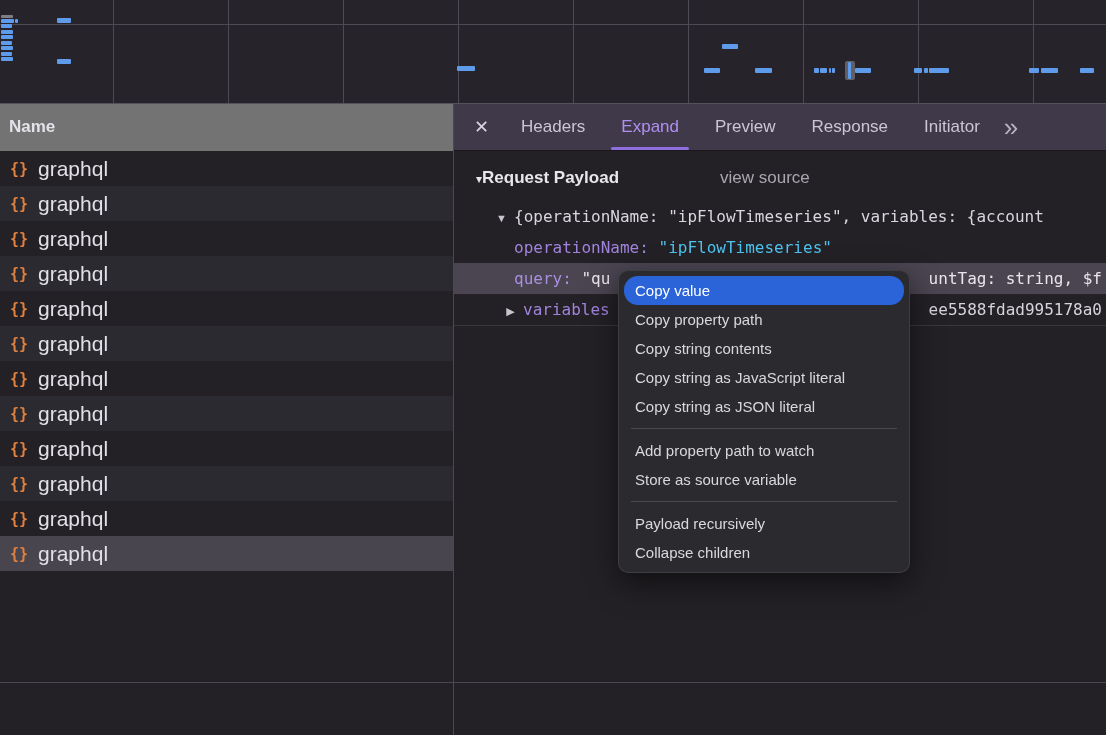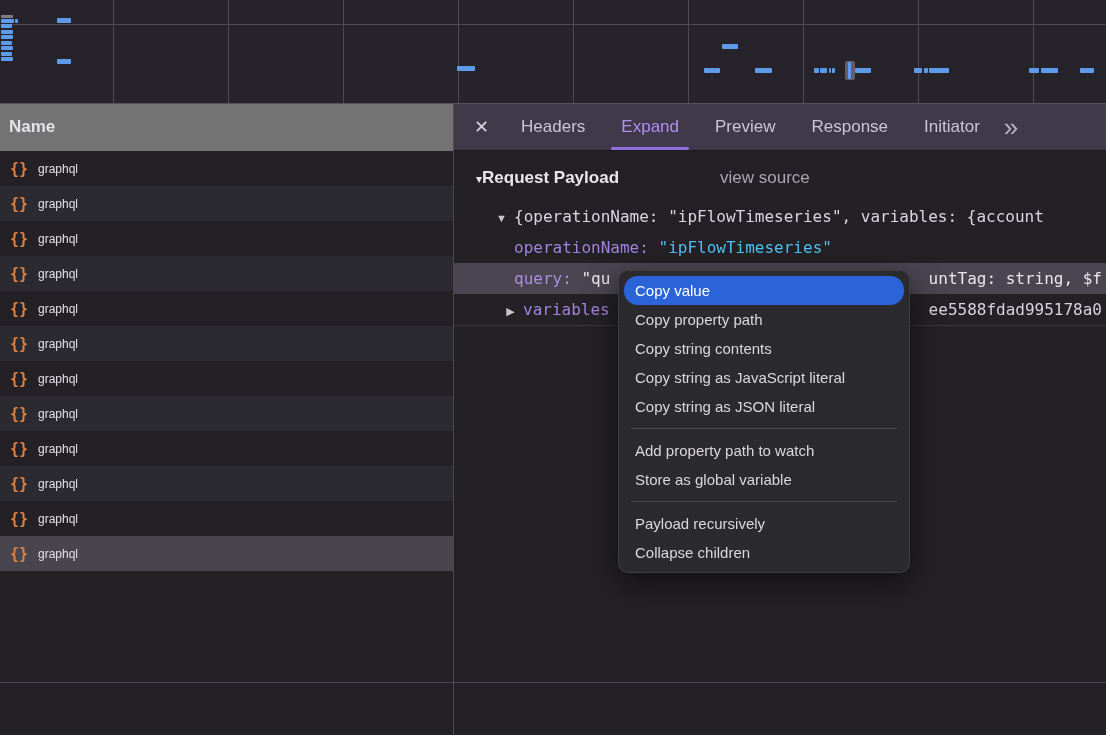--- a/index.html
+++ b/index.html
@@ -22,21 +22,21 @@
 
   
   .left-panel{position:absolute;left:0;top:0;width:453px;height:100%;background:#242126;}
   .name-header{height:46px;line-height:46px;background:#737373;border-bottom:1px solid #737373;
                color:#e4e2e8;font-size:17px;font-weight:600;padding-left:9px;}
   .req-row{height:35px;display:flex;align-items:center;background:#242126;cursor:default;}
   .req-row:nth-child(even){background:#2c2a31;}
   .req-row.selected{background:#49454e;}
   .json-icon{color:#e0813f;font-family:"DejaVu Sans Mono",monospace;font-weight:bold;font-size:15px;
              width:28px;text-align:left;padding-left:10px;}
-  .req-name{color:#e2e0e6;font-size:12px;}
+  .req-name{color:#e2e0e6;font-size:21px;}
 
   
   .right-panel{position:absolute;left:454px;top:0;right:0;height:100%;background:#242126;overflow:hidden;}
   .tabbar{height:46px;background:#3f3949;border-bottom:1px solid #1b191d;display:flex;align-items:center;}
   .close-btn{color:#d6d2dd;font-size:18px;margin:0 14px 0 20px;cursor:default;}
   .tab{position:relative;height:46px;line-height:46px;padding:0 18px;font-size:17px;color:#cbc6d4;cursor:default;}
   .tab.active{color:#b08ff2;}
   .tab.active::after{content:"";position:absolute;left:8px;right:8px;bottom:0;height:3px;background:#8f6fe0;border-radius:2px;}
   .overflow-btn{color:#b9b2c6;font-size:26px;margin-left:6px;line-height:46px;cursor:default;}
 
@@ -208,18 +208,18 @@
   </div>
 
   <div class="context-menu">
     <div class="menu-item selected">Copy value</div>
     <div class="menu-item">Copy property path</div>
     <div class="menu-item">Copy string contents</div>
     <div class="menu-item">Copy string as JavaScript literal</div>
     <div class="menu-item">Copy string as JSON literal</div>
     <div class="menu-divider"></div>
     <div class="menu-item">Add property path to watch</div>
-    <div class="menu-item">Store as global variable</div>
+    <div class="menu-item">Store as source variable</div>
     <div class="menu-divider"></div>
     <div class="menu-item">Payload recursively</div>
     <div class="menu-item">Collapse children</div>
   </div>
 </div>
 
 </body></html>

